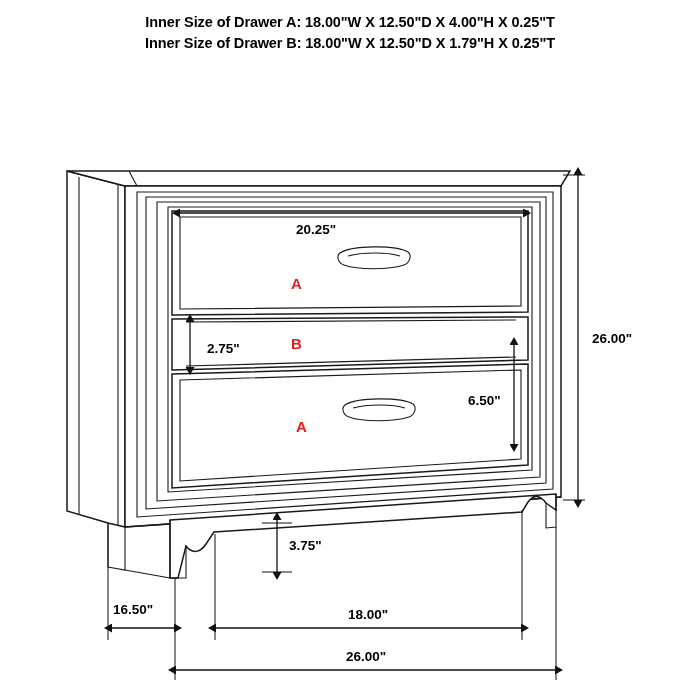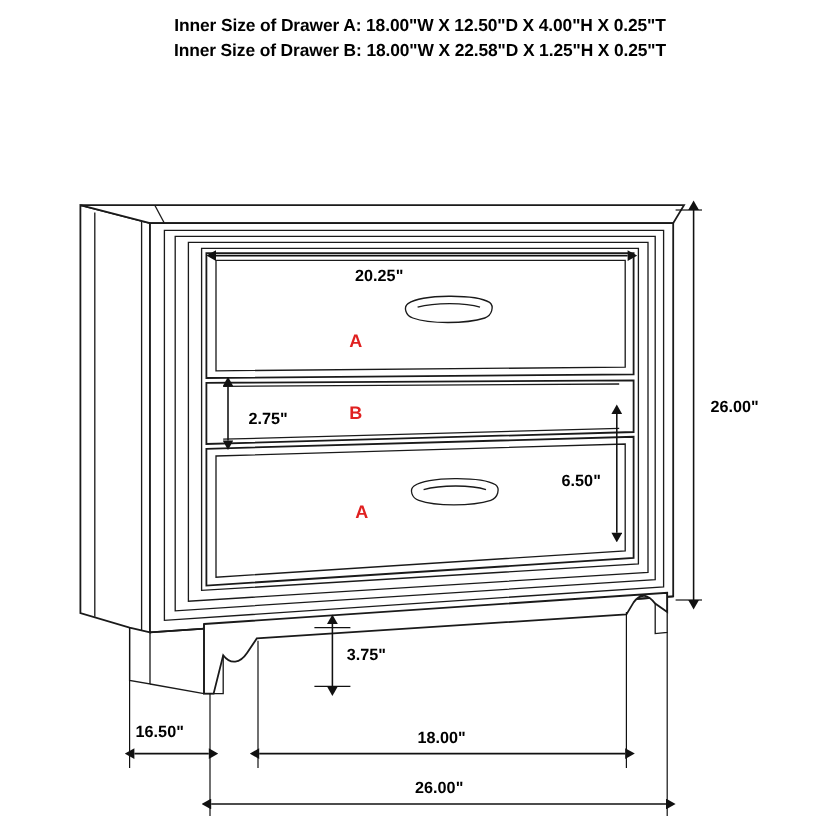--- a/index.html
+++ b/index.html
@@ -57,21 +57,21 @@
   .dim { stroke: #111111; stroke-width: 1.3; fill: none; }
   .ext { stroke: #111111; stroke-width: 1.0; fill: none; }
   .panelfill { fill: #ffffff; }
 </style>
 </head>
 <body>
 
 <div id="root">
 
   <div class="spec-line" id="spec-1">Inner Size of Drawer A: 18.00"W X 12.50"D X 4.00"H X 0.25"T</div>
-  <div class="spec-line" id="spec-2">Inner Size of Drawer B: 18.00"W X 22.58"D X 1.25"H X 0.25"T</div>
+  <div class="spec-line" id="spec-2">Inner Size of Drawer B: 18.00"W X 12.50"D X 1.79"H X 0.25"T</div>
 
   <svg id="diagram" viewBox="0 0 700 700">
 
     <defs>
       <marker id="arrL" markerWidth="9" markerHeight="9" refX="8" refY="4.5" orient="auto" markerUnits="userSpaceOnUse">
         <path d="M8,0 L0,4.5 L8,9 Z" fill="#111111"></path>
       </marker>
       <marker id="arrR" markerWidth="9" markerHeight="9" refX="1" refY="4.5" orient="auto" markerUnits="userSpaceOnUse">
         <path d="M1,0 L9,4.5 L1,9 Z" fill="#111111"></path>
       </marker>

